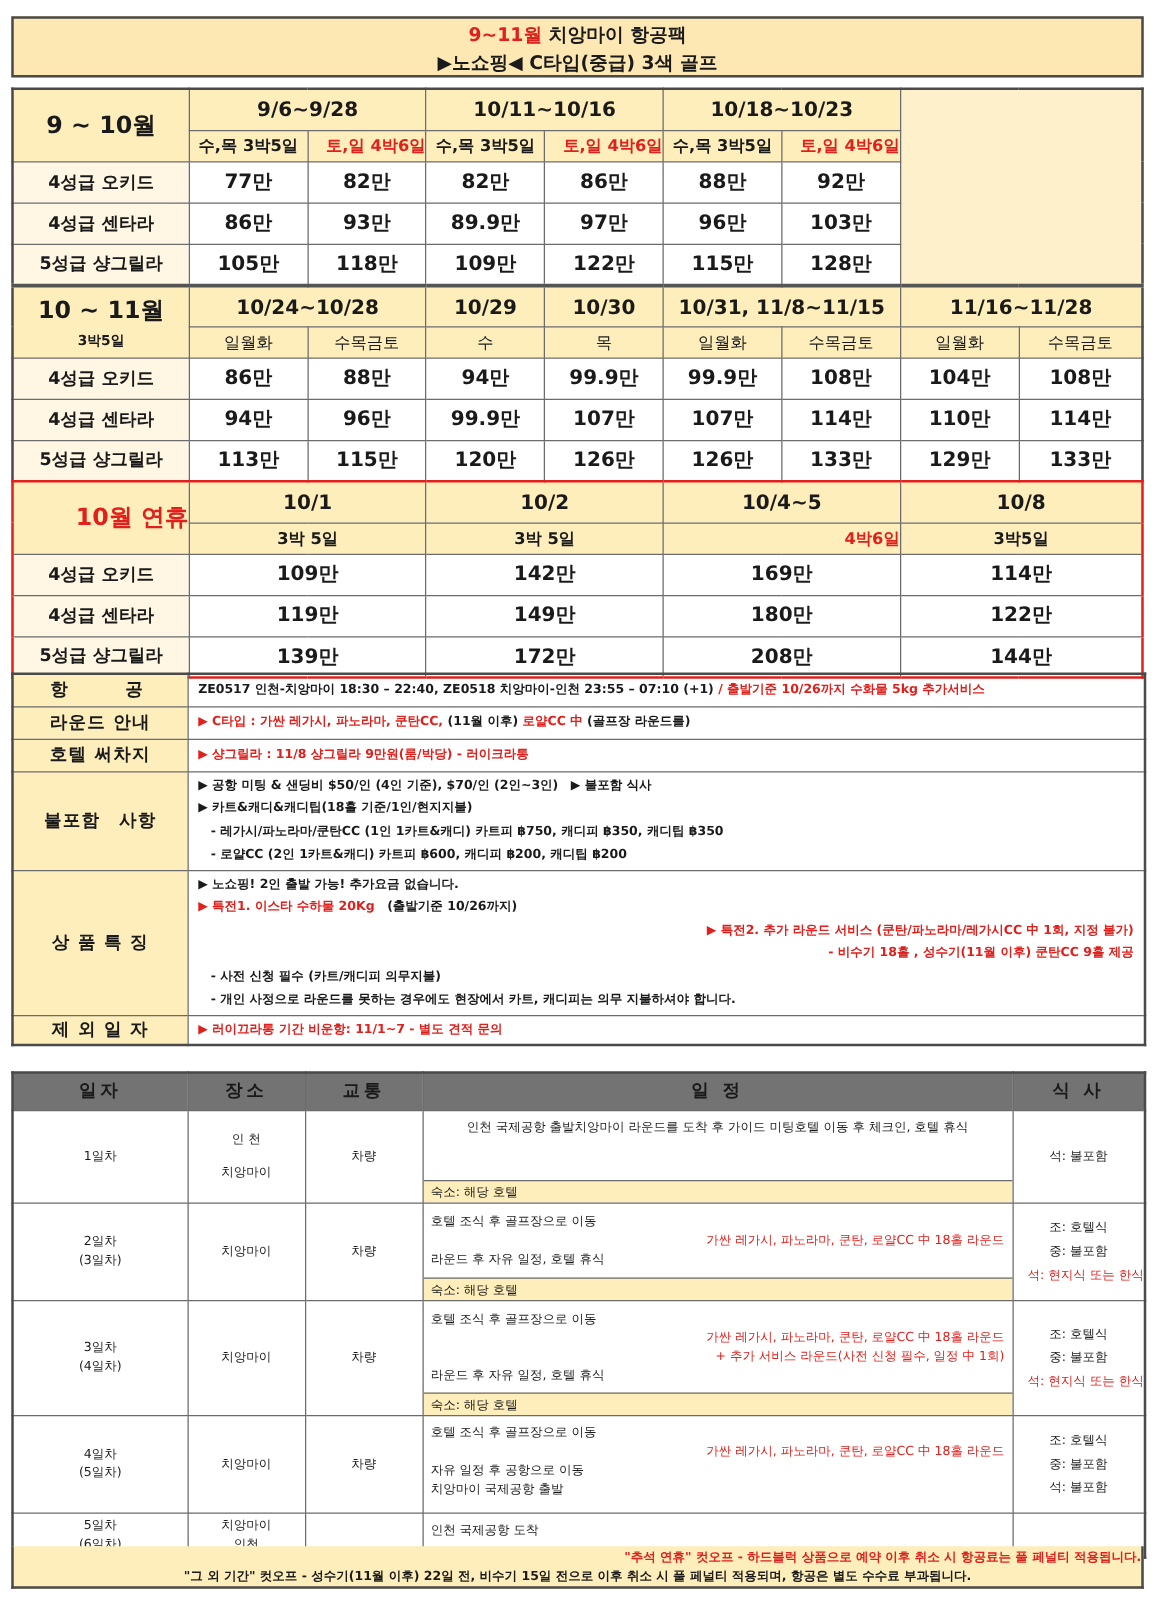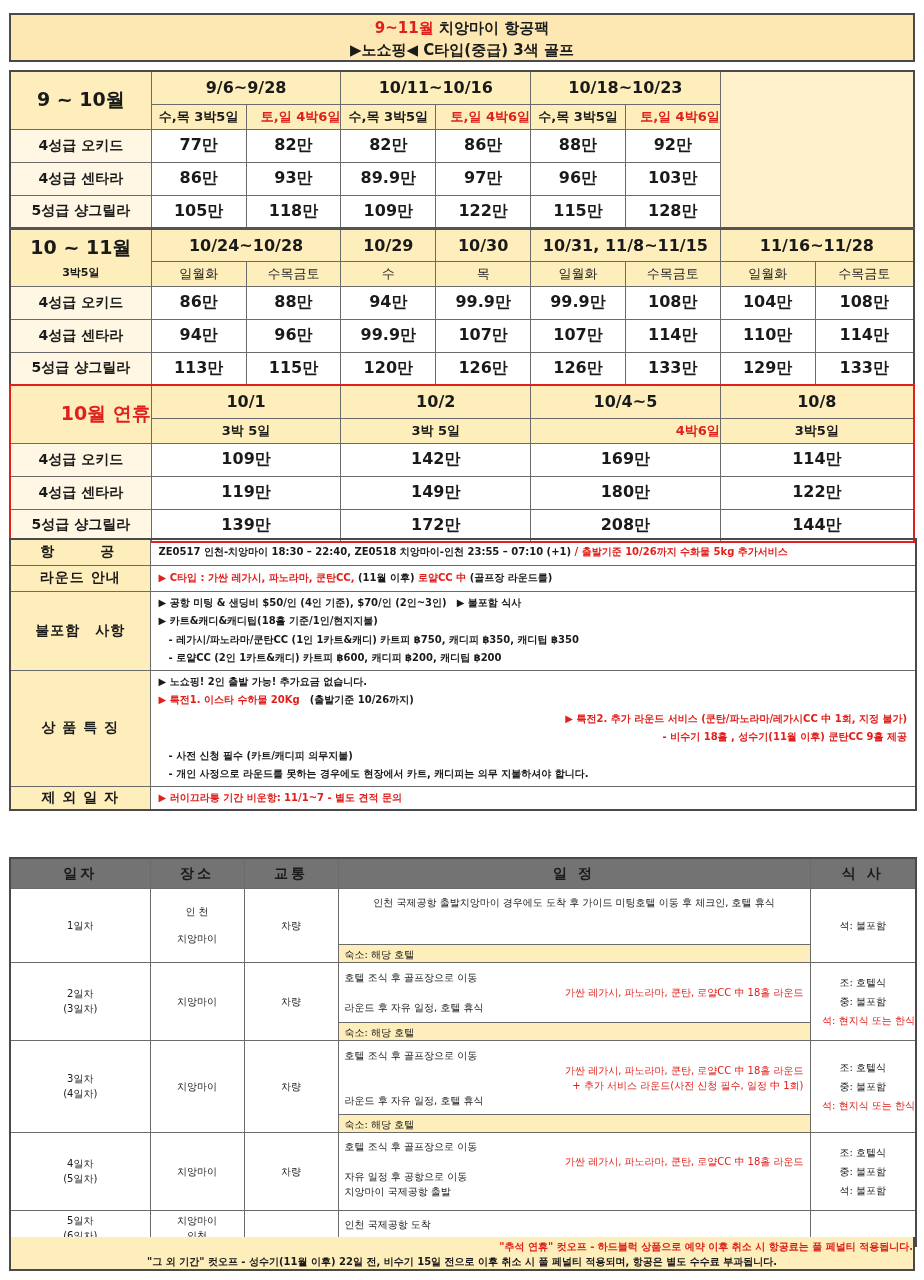--- a/index.html
+++ b/index.html
@@ -222,20 +222,24 @@
       <span>ZE0517 인천-치앙마이 18:30 – 22:40, ZE0518 치앙마이-인천 23:55 – 07:10 (+1)</span><span class="red"> / 출발기준 10/26까지 수화물 5kg 추가서비스</span>
     </td>
   </tr>
   <tr>
     <td class="info-label" style="height:26px">라운드 안내</td>
     <td class="info-content">
       <span class="red">▶ C타입 : 가싼 레가시, 파노라마, 쿤탄CC,</span><span> (11월 이후) </span><span class="red">로얄CC 中</span><span> (골프장 라운드를)</span>
     </td>
   </tr>
   <tr>
+    <td class="info-label" style="height:26px">호텔 써차지</td>
+    <td class="info-content red">▶ 샹그릴라 : 11/8 샹그릴라 9만원(룸/박당) - 러이크라통</td>
+  </tr>
+  <tr>
     <td class="info-label">불포함　사항</td>
     <td class="info-content">
       <div>▶ 공항 미팅 &amp; 샌딩비 $50/인 (4인 기준), $70/인 (2인~3인)　▶ 불포함 식사</div>
       <div>▶ 카트&amp;캐디&amp;캐디팁(18홀 기준/1인/현지지불)</div>
       <div>　- 레가시/파노라마/쿤탄CC (1인 1카트&amp;캐디) 카트피 ฿750, 캐디피 ฿350, 캐디팁 ฿350</div>
       <div>　- 로얄CC (2인 1카트&amp;캐디) 카트피 ฿600, 캐디피 ฿200, 캐디팁 ฿200</div>
     </td>
   </tr>
   <tr>
     <td class="info-label">상 품 특 징</td>
@@ -280,21 +284,21 @@
         </td>
         <td>
           <div>인 천</div>
           <div style="height: 12px;"></div>
           <div>치앙마이</div>
         </td>
         <td>차량</td>
         <td class="sched-plan">
           <div class="lines" style="min-height: 55px; display: flex; justify-content: center;">
             <div>인천 국제공항 출발</div>
-            <div>치앙마이 경우에도 도착 후 가이드 미팅</div>
+            <div>치앙마이 라운드를 도착 후 가이드 미팅</div>
             <div>호텔 이동 후 체크인, 호텔 휴식</div>
           </div>
           <div class="stay">숙소: 해당 호텔</div>
         </td>
         <td style="line-height: 19px;">
           <div>석: 불포함</div>
         </td>
       </tr>
       <tr style="height: 78px;">
         <td>

